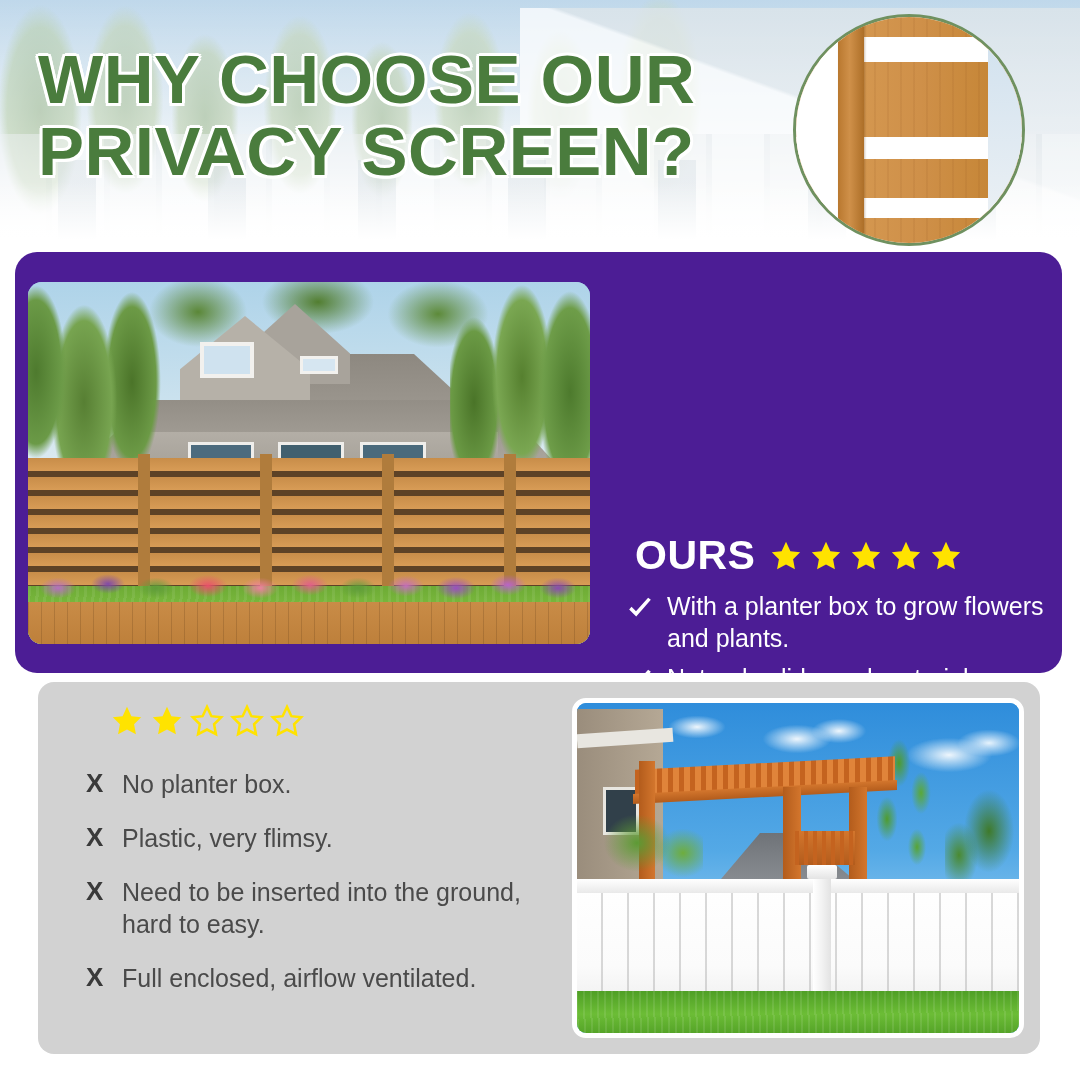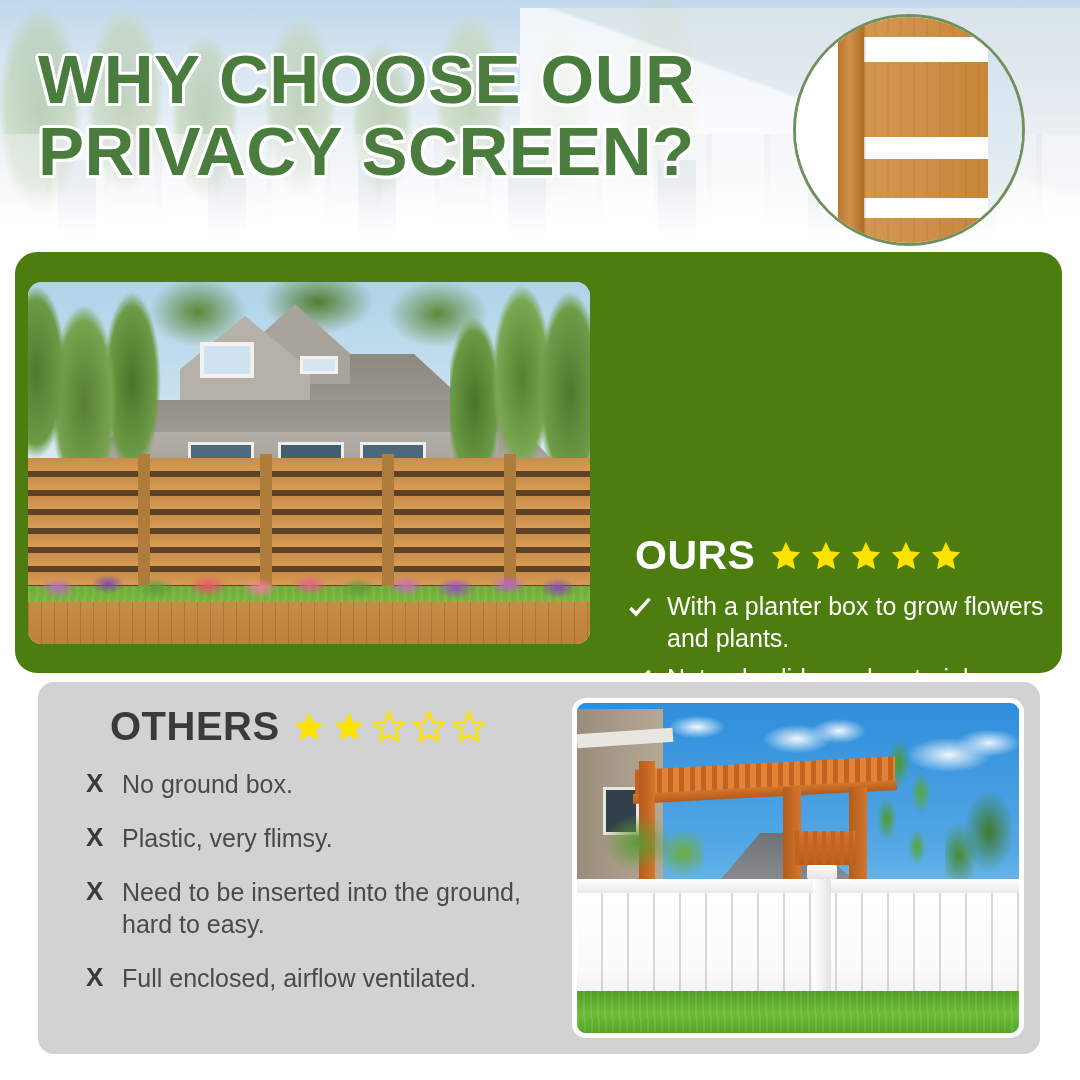--- a/index.html
+++ b/index.html
@@ -142,21 +142,21 @@
   .badge-right-sky {
     position: absolute; right: 0; top: 0; width: 34px; height: 100%;
     background: linear-gradient(to bottom, #cfe0ee, #eef2f5);
   }
 
   
   #ours-panel {
     position: absolute;
     left: 15px; top: 252px;
     width: 1047px; height: 421px;
-    background: #4d7c0f;
+    background: #4c1d95;
     border-radius: 22px;
   }
 
   #ours-photo {
     position: absolute;
     left: 13px; top: 30px;
     width: 562px; height: 362px;
     border-radius: 14px;
     overflow: hidden;
     background: #9ecfe8;
@@ -471,21 +471,20 @@
             <path d="M2 12.5 L8.5 19 L22 3.5 L19.5 1.5 L8.3 14 L4.2 10 Z" fill="#ffffff"></path>
           </svg>
           <div class="o-text">Slat spacing, allow more airflow to circulate.</div>
         </div>
       </div>
   </div>
 
   <div id="others-panel">
 
     <div id="others-head">
-      <span id="others-title">OTHERS</span>
       <span class="stars" id="others-stars">
           <svg viewBox="0 0 24 24" class="star" width="32" height="32">
             <polygon points="12,2 15.1,8.6 22,9.4 17,14.3 18.3,21.3 12,18 5.7,21.3 7,14.3 2,9.4 8.9,8.6" fill="#ffe300"></polygon>
           </svg>
           <svg viewBox="0 0 24 24" class="star" width="32" height="32">
             <polygon points="12,2 15.1,8.6 22,9.4 17,14.3 18.3,21.3 12,18 5.7,21.3 7,14.3 2,9.4 8.9,8.6" fill="#ffe300"></polygon>
           </svg>
           <svg viewBox="0 0 24 24" class="star" width="32" height="32">
             <polygon points="12,2 15.1,8.6 22,9.4 17,14.3 18.3,21.3 12,18 5.7,21.3 7,14.3 2,9.4 8.9,8.6" fill="none" stroke="#ffe300" stroke-width="1.8"></polygon>
           </svg>
@@ -494,21 +493,21 @@
           </svg>
           <svg viewBox="0 0 24 24" class="star" width="32" height="32">
             <polygon points="12,2 15.1,8.6 22,9.4 17,14.3 18.3,21.3 12,18 5.7,21.3 7,14.3 2,9.4 8.9,8.6" fill="none" stroke="#ffe300" stroke-width="1.8"></polygon>
           </svg>
         </span>
     </div>
 
     <div id="others-list">
         <div class="x-item">
           <div class="xmark">X</div>
-          <div class="x-text">No ground box.</div>
+          <div class="x-text">No planter box.</div>
         </div>
         <div class="x-item">
           <div class="xmark">X</div>
           <div class="x-text">Plastic, very flimsy.</div>
         </div>
         <div class="x-item">
           <div class="xmark">X</div>
           <div class="x-text">Need to be inserted into the ground, hard to easy.</div>
         </div>
         <div class="x-item">

